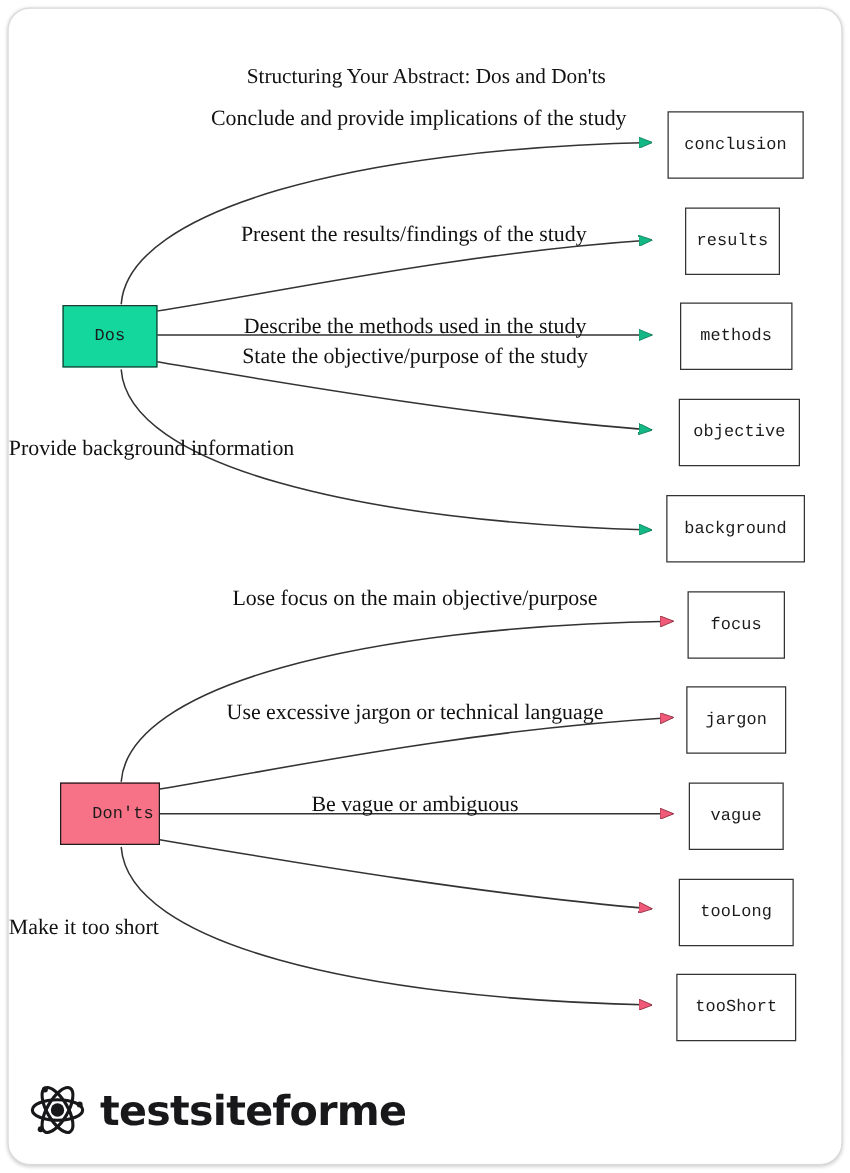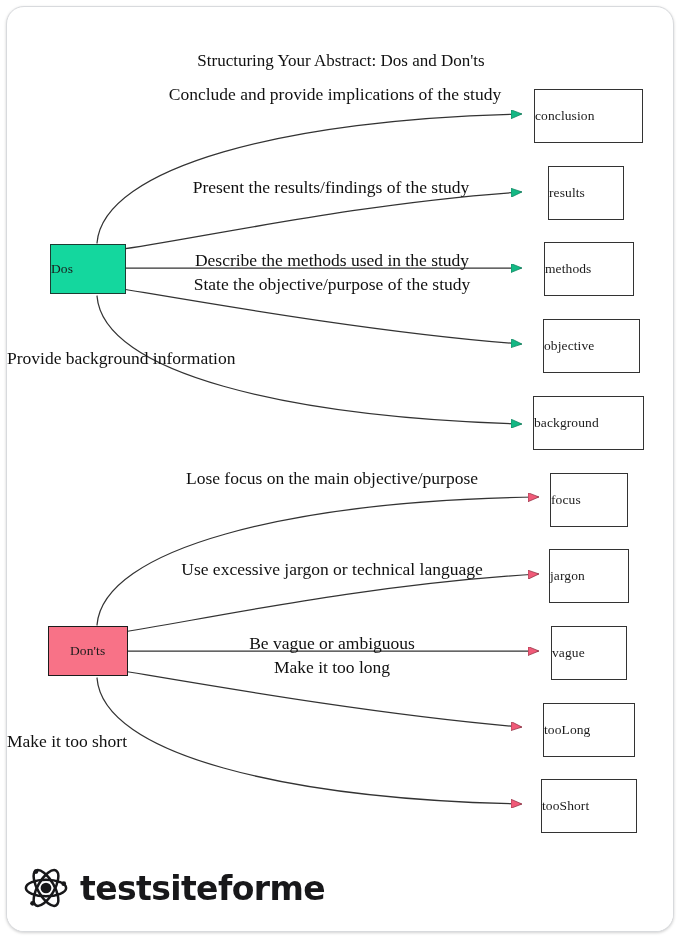--- a/index.html
+++ b/index.html
@@ -42,22 +42,22 @@
     left: 0;
     top: 0;
   }
 
   
   .node-box {
     position: absolute;
     box-sizing: border-box;
     display: flex;
     align-items: center;
-    justify-content: flex-start;
-    font-family: Liberation Serif, serif;
+    justify-content: center;
+    font-family: Liberation Mono, monospace;
     font-size: 13.5px;
     color: #1b1b1b;
     letter-spacing: 0.1px;
     white-space: nowrap;
   }
   .node-box.leaf {
     background: #ffffff;
     border: 1.6px solid #333333;
   }
   .node-box.root {
@@ -214,21 +214,20 @@
     <div class="edge-label" style="left:0px; top:267px; width:650px; text-align:center;">State the objective/purpose of the study</div>
 
     <div class="edge-label" style="left:0px; top:341px; width:650px; text-align:left;">Provide background information</div>
 
     <div class="edge-label" style="left:0px; top:461px; width:650px; text-align:center;">Lose focus on the main objective/purpose</div>
 
     <div class="edge-label" style="left:0px; top:552px; width:650px; text-align:center;">Use excessive jargon or technical language</div>
 
     <div class="edge-label" style="left:0px; top:626px; width:650px; text-align:center;">Be vague or ambiguous</div>
 
-    <div class="edge-label" style="left:0px; top:650px; width:650px; text-align:center;">Make it too long</div>
 
     <div class="edge-label" style="left:0px; top:724px; width:650px; text-align:left;">Make it too short</div>
 
   </div>
 
   <div id="brand-bar">
     <svg id="brand-logo-icon" viewBox="0 0 48 48">
       <g stroke="#18181a" stroke-width="2.6" fill="none">
         <ellipse cx="24" cy="24" rx="21" ry="8.6"></ellipse>
         <ellipse cx="24" cy="24" rx="21" ry="8.6" transform="rotate(60 24 24)"></ellipse>

